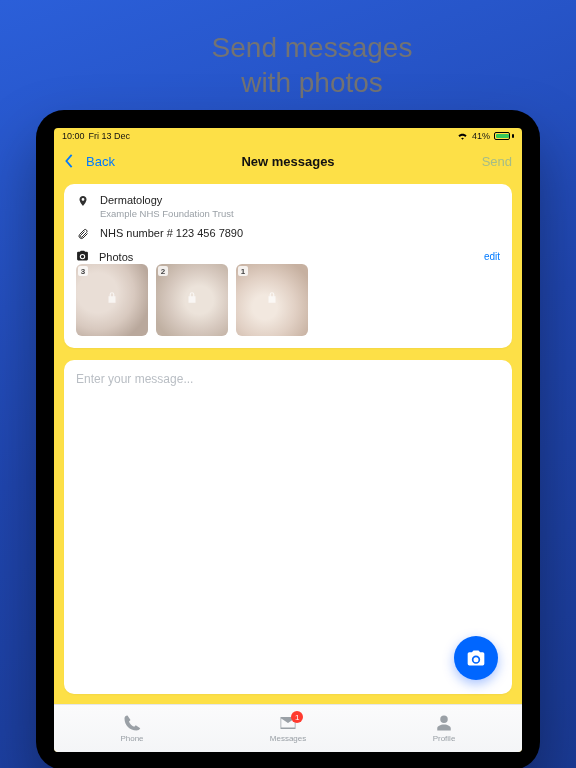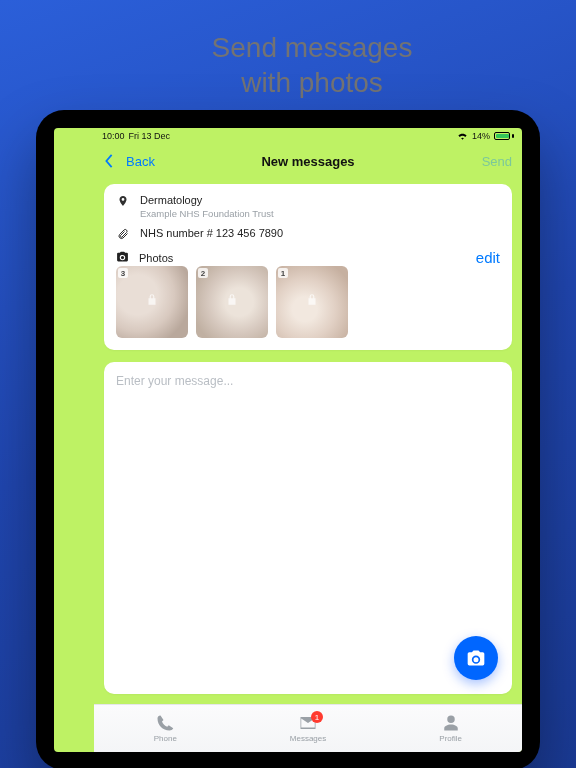--- a/index.html
+++ b/index.html
@@ -25,28 +25,27 @@
     left: 50%;
     transform: translateX(-50%);
     width: 504px;
     height: 660px;
     background: #000;
     border-radius: 28px;
     padding: 18px;
     box-shadow: 0 30px 60px rgba(0,0,0,.35);
   }
   .screen {
-    background: #bef264;
+    background: #fde047;
     width: 100%; height: 100%;
     border-radius: 4px;
     display: flex;
     flex-direction: column;
     overflow: hidden;
     position: relative;
-    padding-left: 40px;
   }
   .statusbar {
     height: 16px;
     font-size: 9px;
     color: #111;
     display: flex;
     align-items: center;
     padding: 0 8px;
     font-weight: 500;
   }
@@ -73,21 +72,21 @@
     margin: 6px 10px;
     background:#fff;
     border-radius:10px;
     padding: 10px 12px 12px 12px;
     box-shadow: 0 1px 2px rgba(0,0,0,.04);
   }
   .row { display:flex; align-items:flex-start; gap:10px; font-size:11px; color:#222; margin-bottom:8px; }
   .row .icon { width:14px; height:14px; flex:none; color:#303030; display:flex; align-items:center; justify-content:center; }
   .row .sub { color:#9aa0a6; font-size:9.5px; margin-top:2px; }
   .row-header { display:flex; align-items:center; font-size:11px; color:#222; }
-  .row-header .edit-link { margin-left:auto; color:#007aff; font-size:15px; }
+  .row-header .edit-link { margin-left:auto; color:#007aff; font-size:10px; }
   .photos { display:flex; gap:8px; }
 
   .thumb {
     width: 72px; height: 72px;
     border-radius: 6px;
     position: relative;
     overflow: hidden;
   }
   .thumb.p1 { background: radial-gradient(circle at 30% 40%, #e9ded6 30%, #d8c9bf 55%, #b9a89c 80%); filter: blur(0.3px); }
   .thumb.p2 { background: radial-gradient(circle at 60% 50%, #ece3da 25%, #d6c8be 55%, #c0b0a2 85%); }
@@ -161,21 +160,21 @@
       <div class="sb-left">
         <span>10:00</span>
         <span>Fri 13 Dec</span>
       </div>
       <div class="sb-right">
         <span>
           <svg width="11" height="9" viewBox="0 0 24 18">
               <path fill="#000" d="M12 18l-3-3c1.7-1.7 4.3-1.7 6 0l-3 3zm-6-6l-3-3c5-5 13-5 18 0l-3 3c-3.3-3.3-8.7-3.3-12 0z"></path>
             </svg>
         </span>
-        <span>14%</span>
+        <span>41%</span>
         <span class="battery">
           <span class="batt-body">
               <span class="batt-fill"></span>
             </span>
           <span class="batt-tip"></span>
         </span>
       </div>
     </div>
 
     <div class="navbar">

